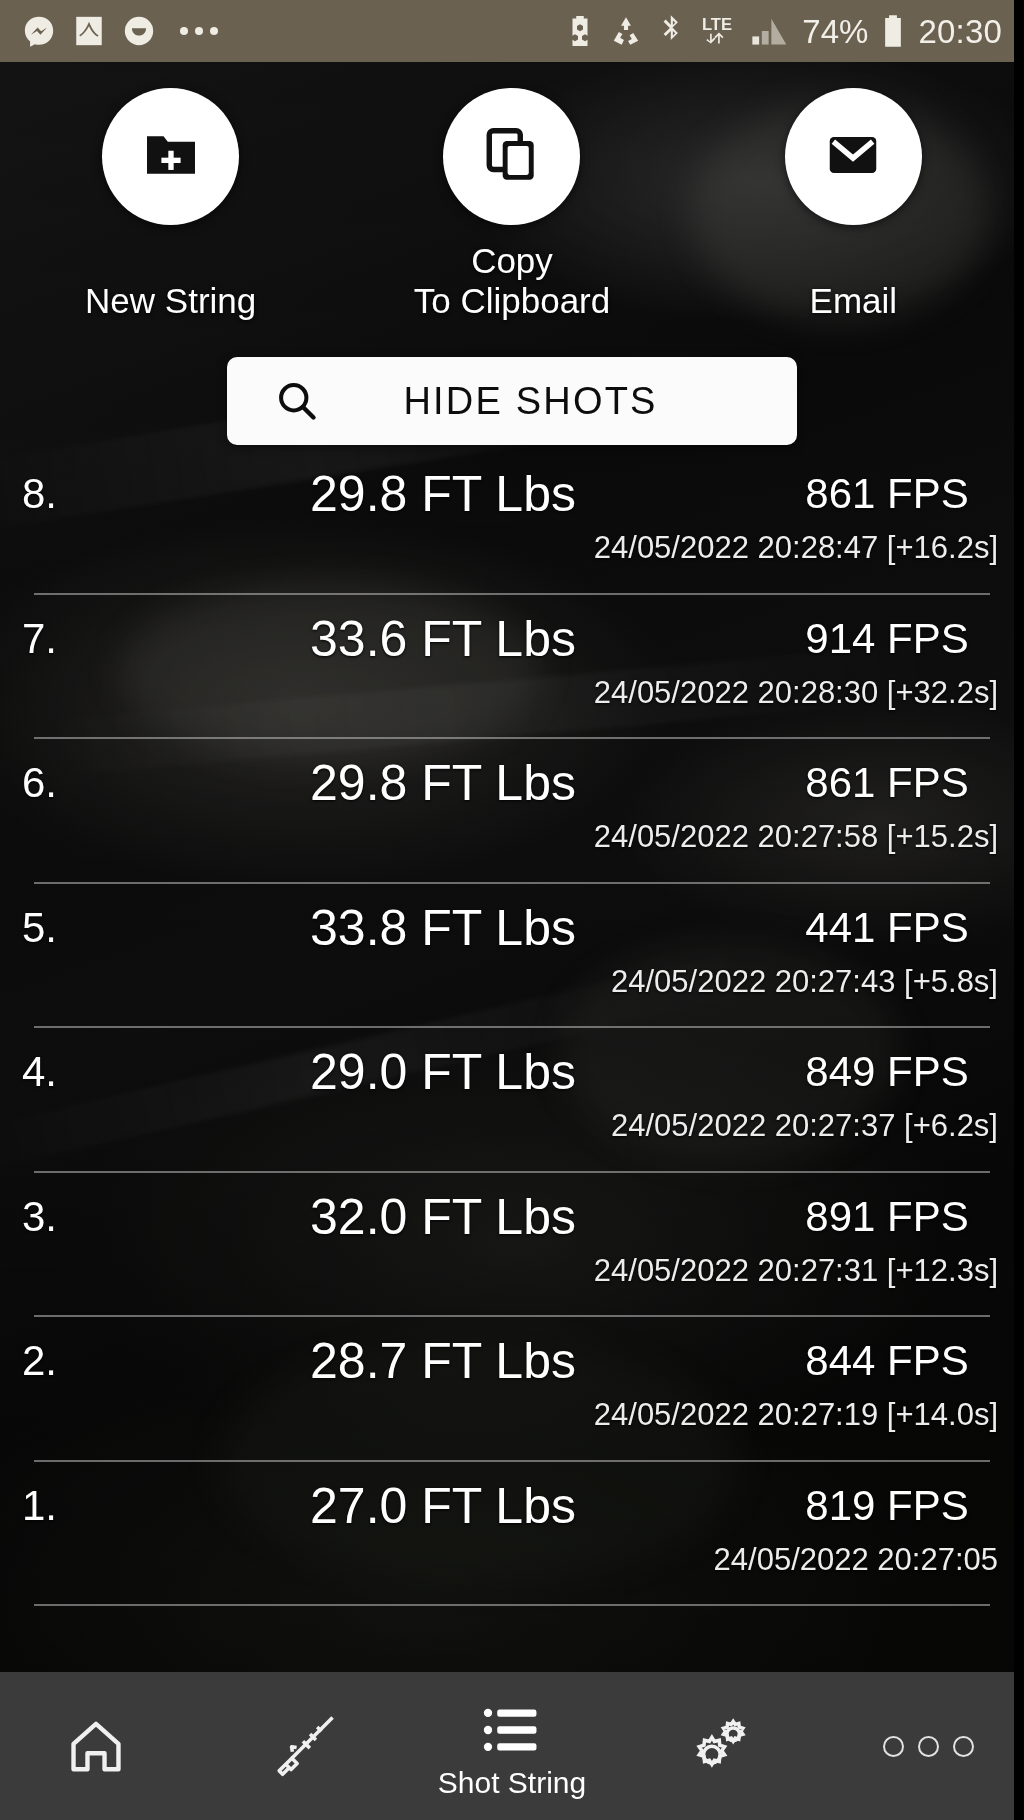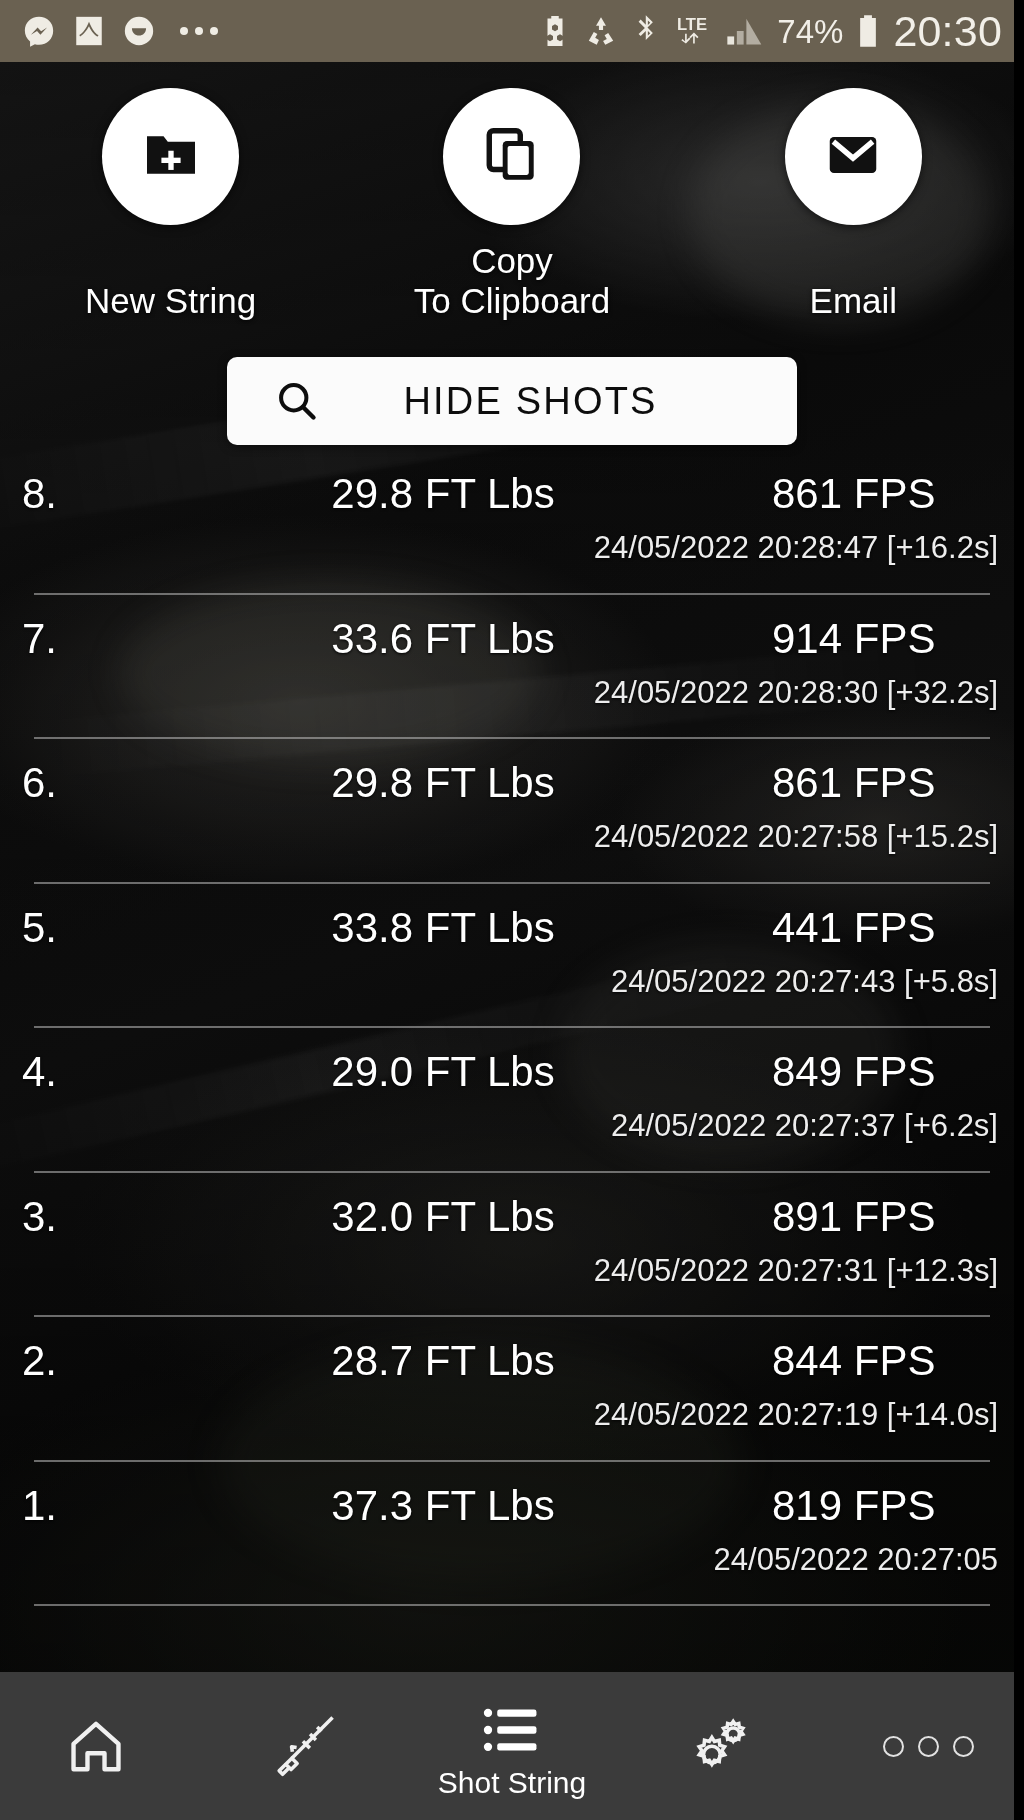--- a/index.html
+++ b/index.html
@@ -48,21 +48,21 @@
     display:flex; align-items:center;
     padding:0 22px;
     z-index:40;
   }
   .sb-left { display:flex; align-items:center; gap:16px; }
   .sb-right { display:flex; align-items:center; gap:13px; margin-left:auto; }
   .sb-ic { display:flex; align-items:center; justify-content:center; }
   .sb-dots { display:flex; gap:7px; margin-left:8px; }
   .sb-dots i { width:8px; height:8px; border-radius:50%; background:#efece4; display:block; }
   .sb-text {
-    color:#f2efe8; font-size:43px; font-weight:400;
+    color:#f2efe8; font-size:33px; font-weight:400;
     letter-spacing:0.2px; line-height:1;
   }
   .sb-pct { color:#f2efe8; font-size:33px; line-height:1; }
 
   
   .actions {
     position:absolute; top:88px; left:0; width:1024px;
     display:flex; z-index:20;
   }
   .action { flex:1; display:flex; flex-direction:column; align-items:center;justify-content:space-between; }
@@ -115,28 +115,28 @@
   .row-main {
     position:relative; height:88px;
     display:flex; align-items:center;
   }
   .row-index {
     color:#ffffff; font-size:42px;
     width:140px;
     text-shadow:0 1px 3px rgba(0,0,0,0.95);
   }
   .row-energy {
-    color:#ffffff; font-size:42px;
+    color:#ffffff; font-size:50px;
     flex:1; text-align:center;
     margin-right:48px;
     text-shadow:0 1px 3px rgba(0,0,0,0.95);
   }
   .row-speed {
     color:#ffffff; font-size:42px;
-    width:230px; text-align:left;
+    width:230px; text-align:center;
     text-shadow:0 1px 3px rgba(0,0,0,0.95);
   }
   .row-time {
     color:#ededed; font-size:31px;
     text-align:right;
     padding-right:4px;
     margin-top:-8px;
     text-shadow:0 1px 3px rgba(0,0,0,0.95);
   }
   .row-sep {
@@ -368,21 +368,21 @@
           <span class="row-index">2.</span>
           <span class="row-energy">28.7 FT Lbs</span>
           <span class="row-speed">844 FPS</span>
         </div>
         <div class="row-time">24/05/2022 20:27:19 [+14.0s]</div>
         <div class="row-sep"></div>
       </div>
       <div class="row">
         <div class="row-main">
           <span class="row-index">1.</span>
-          <span class="row-energy">37.3 FT Lbs</span>
+          <span class="row-energy">27.0 FT Lbs</span>
           <span class="row-speed">819 FPS</span>
         </div>
         <div class="row-time">24/05/2022 20:27:05</div>
         <div class="row-sep"></div>
       </div>
     </div>
 
   <div class="navbar">
 
     <div class="navitem">

